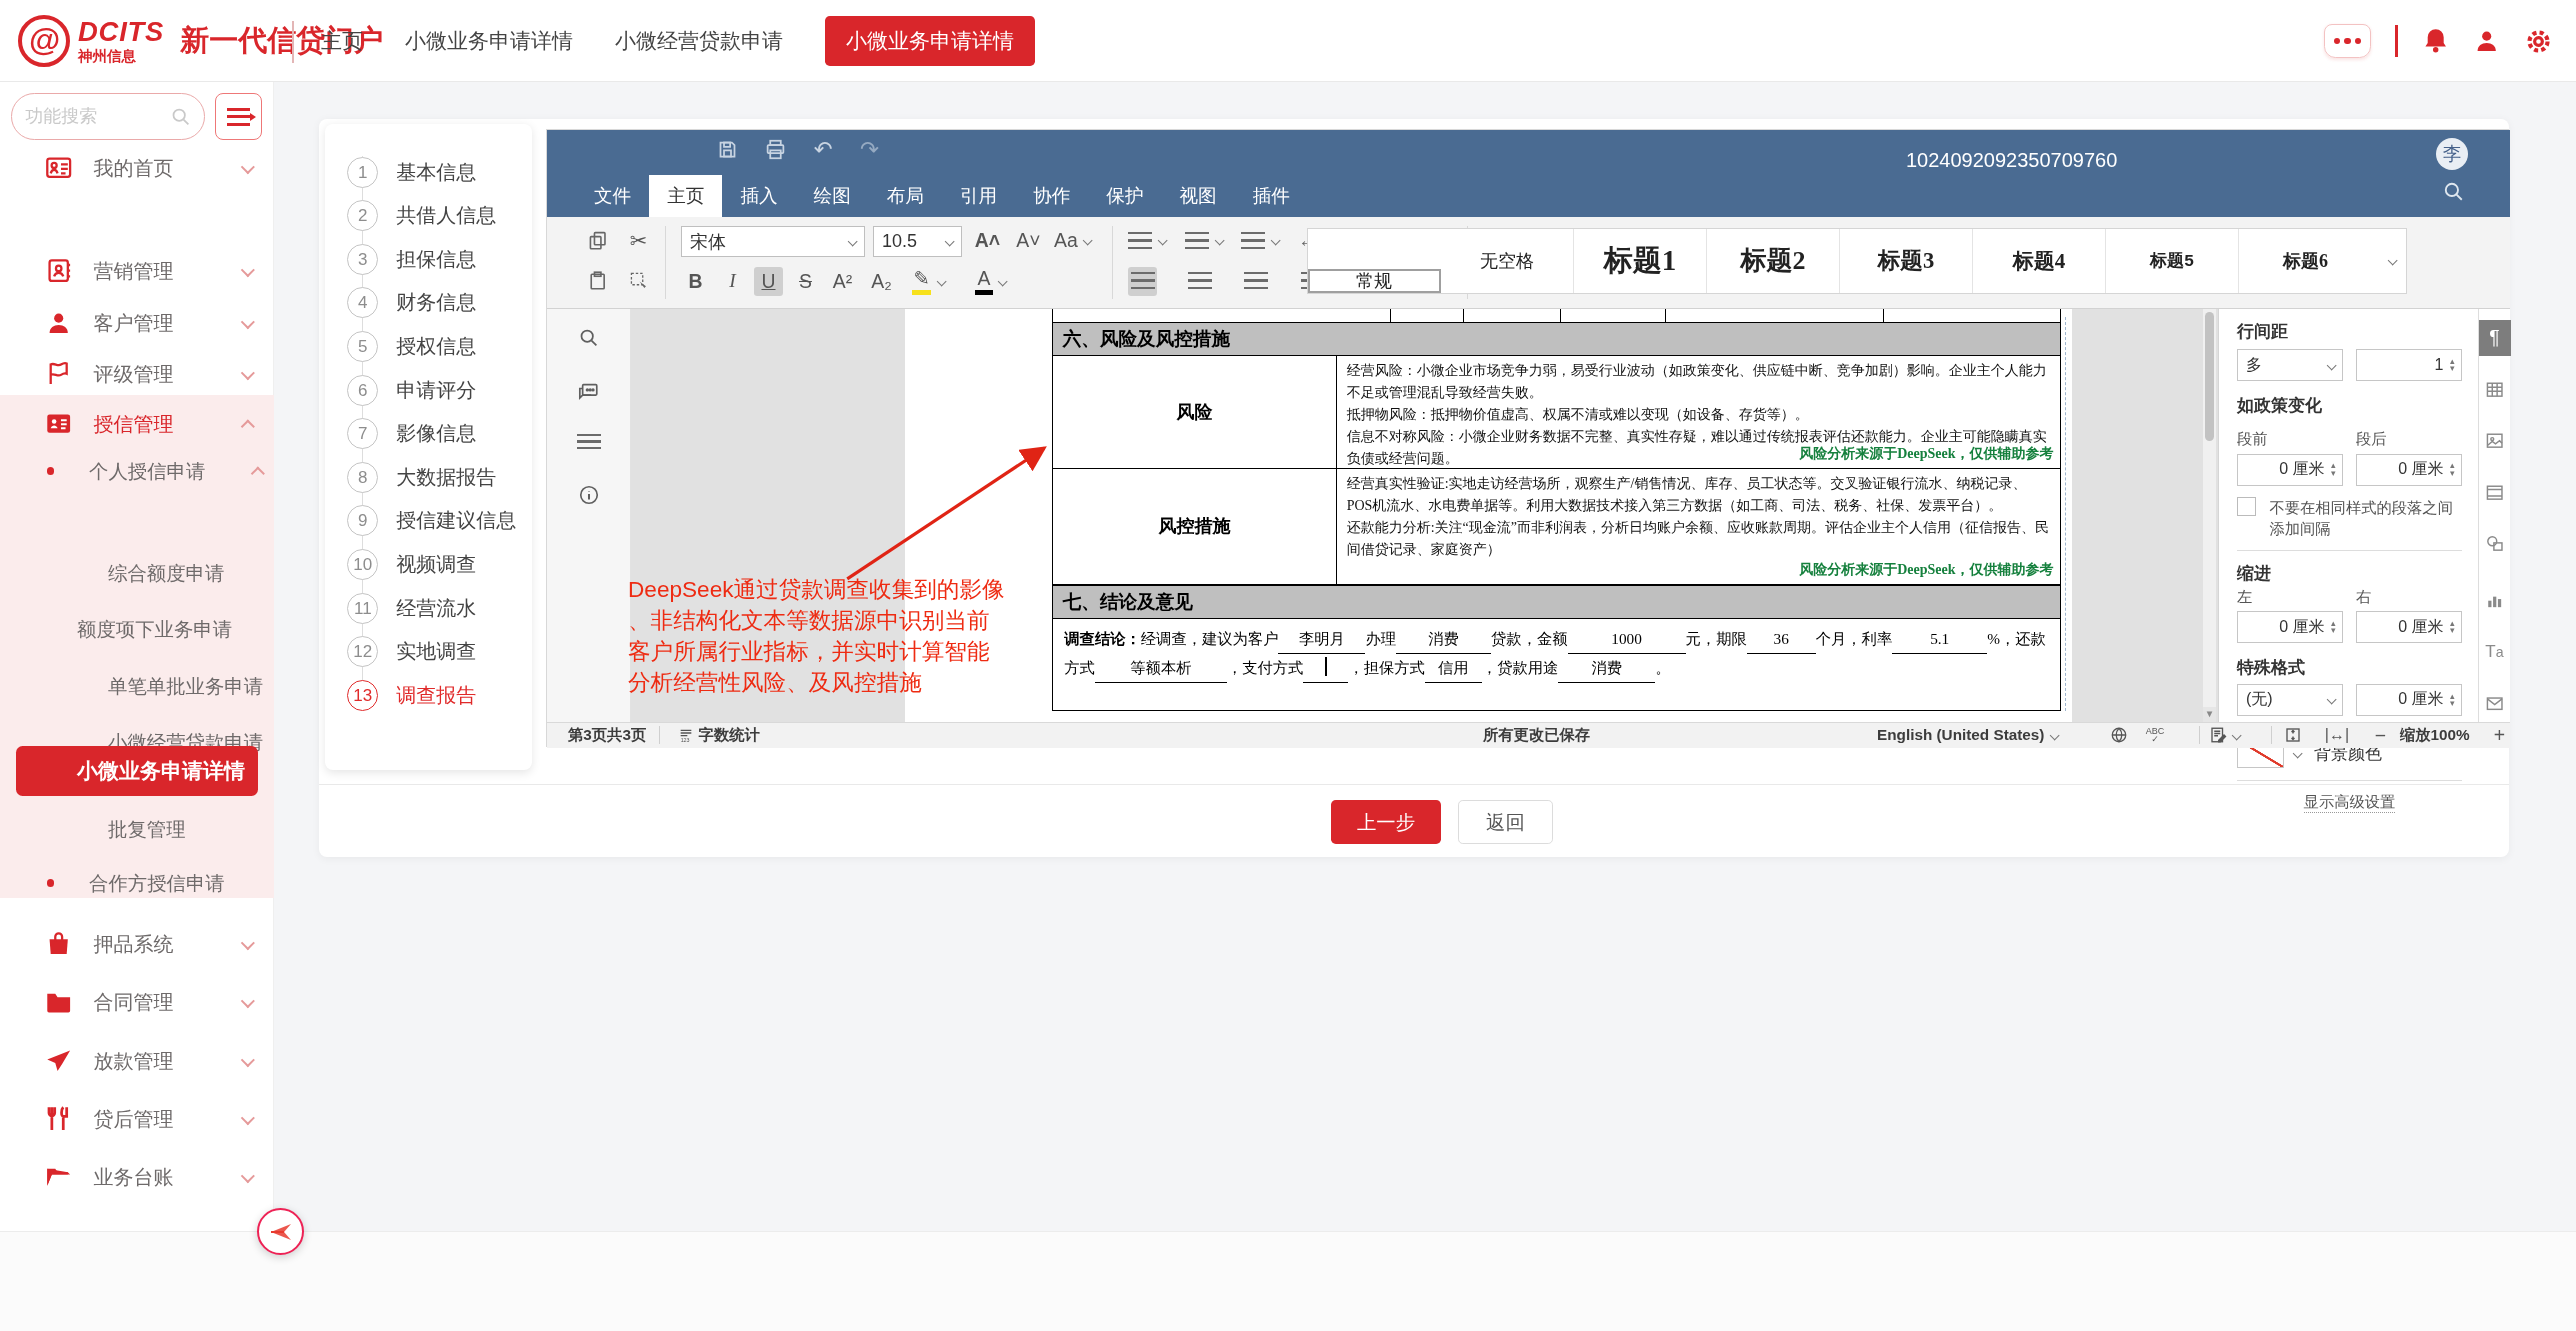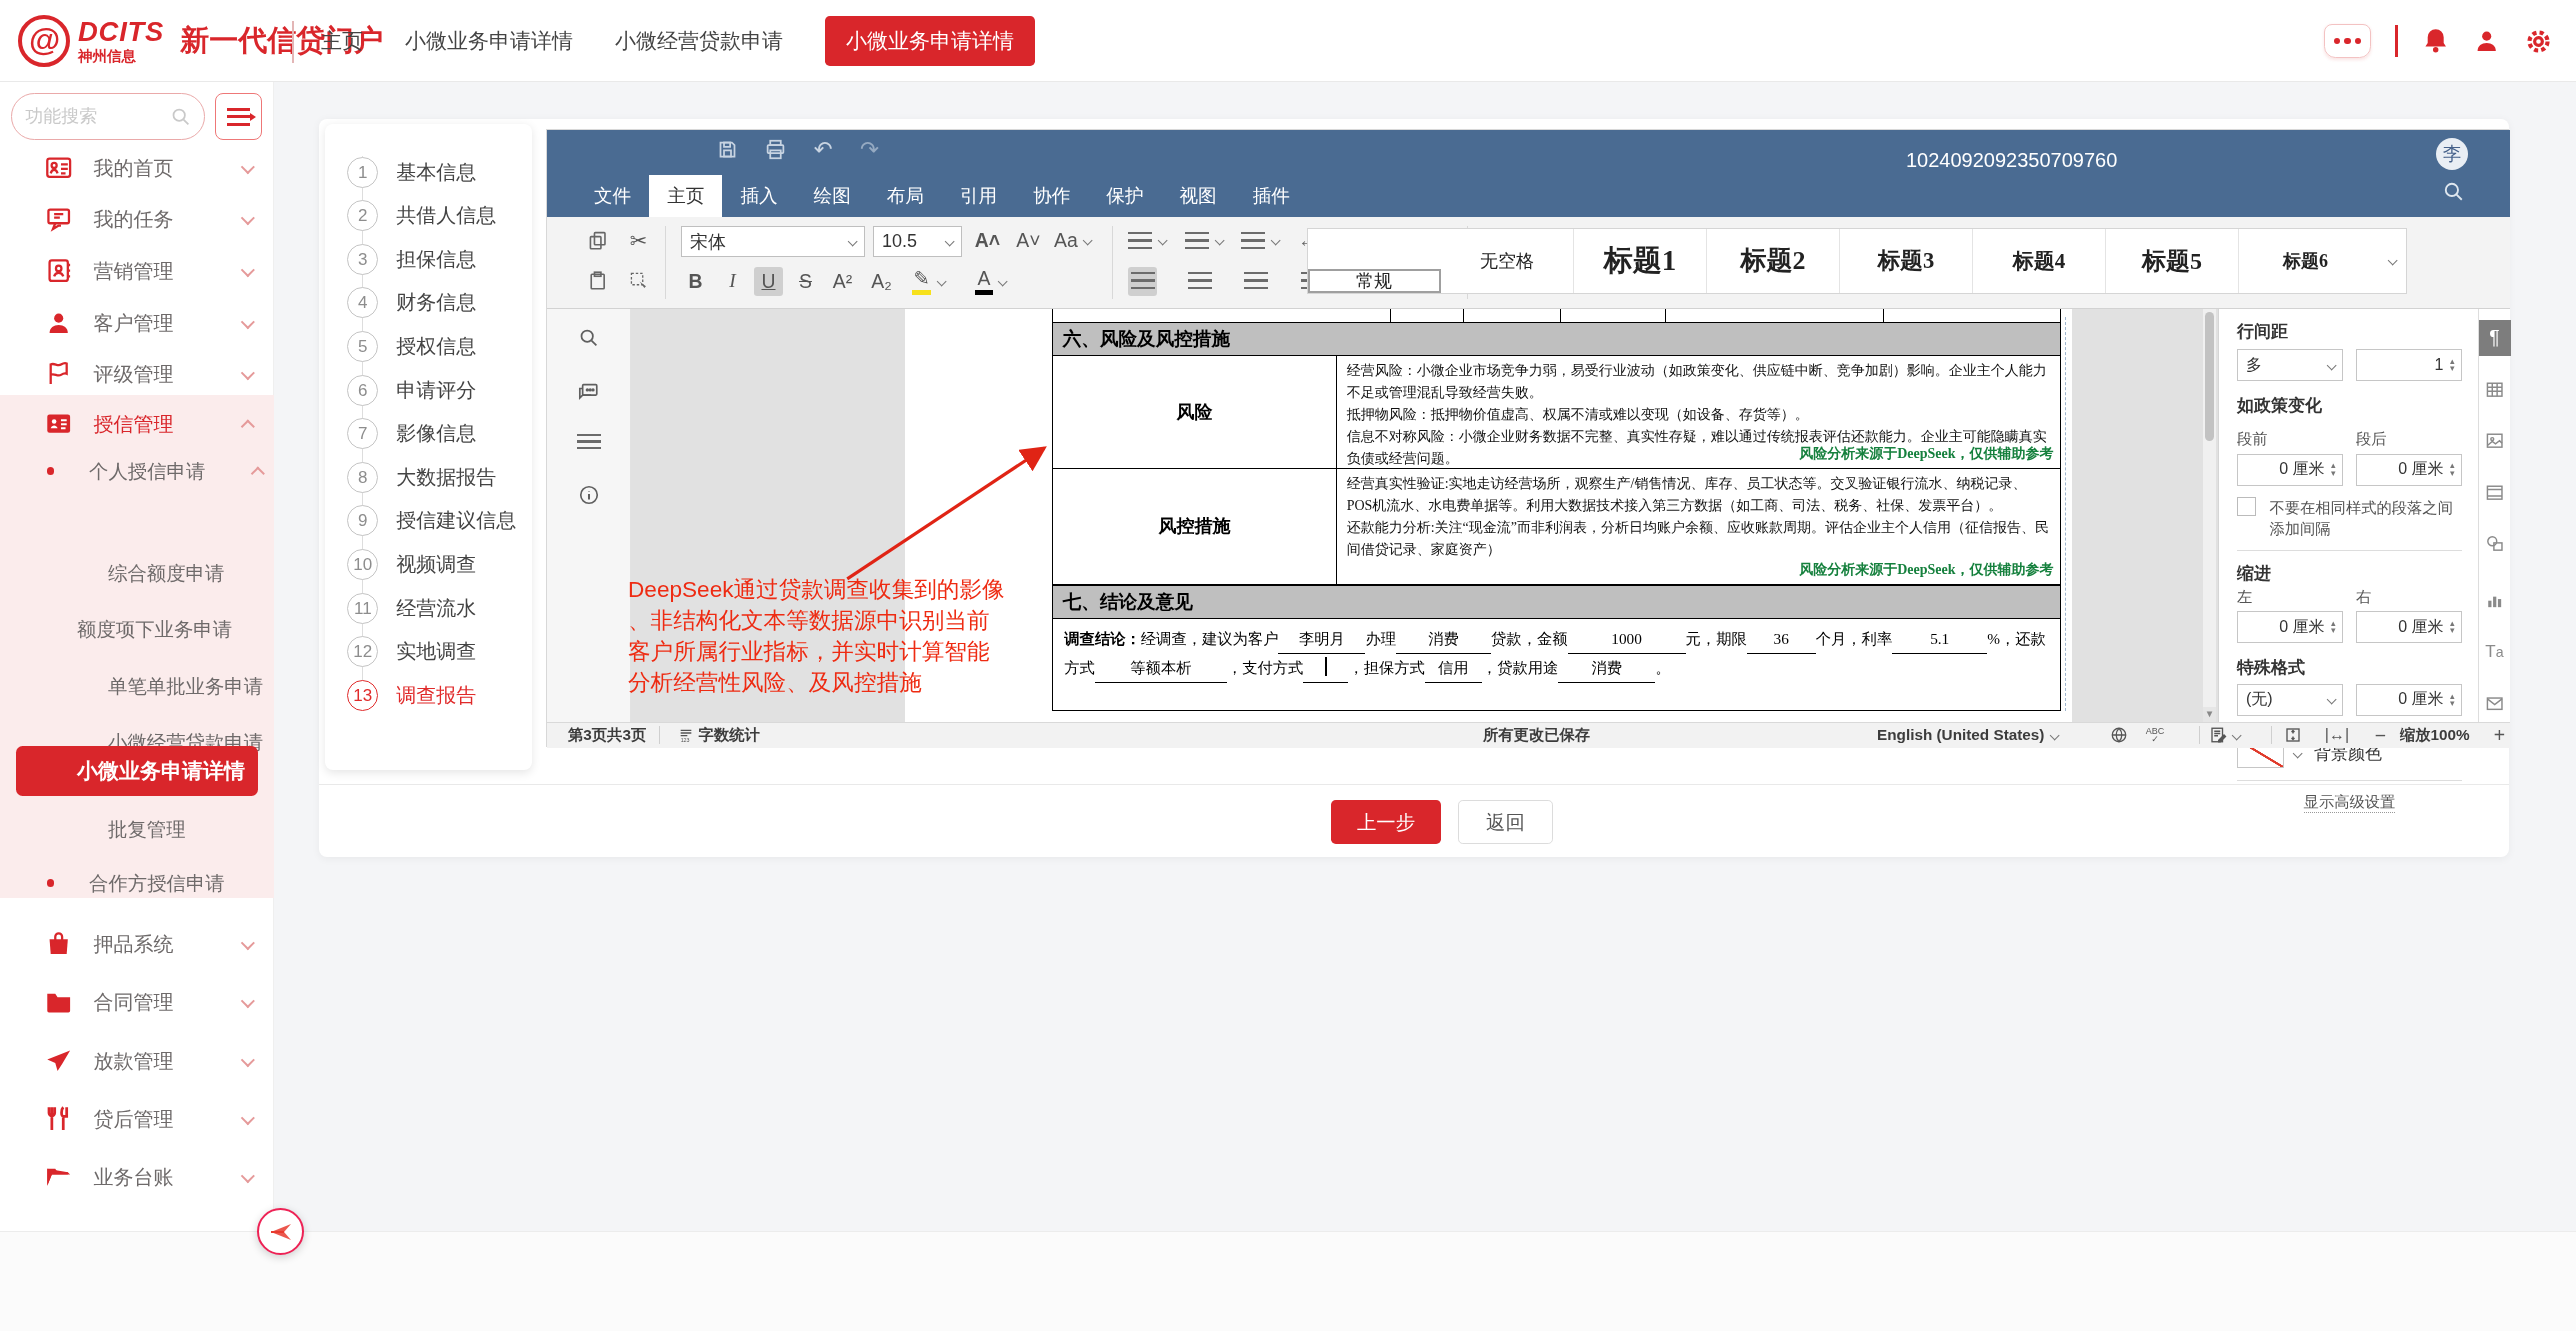--- a/index.html
+++ b/index.html
@@ -187,28 +187,20 @@
 
   <div class="side-item" style="top:60px">
     <svg class="sicon" viewBox="0 0 24 24" fill="none" stroke="#d9262b" stroke-width="2">
         <rect x="2" y="4" width="20" height="16" rx="2"></rect>
         <circle cx="8" cy="10" r="2.2"></circle>
         <path d="M5 17c.5-2 2-3 3-3s2.5 1 3 3M14 9h6M14 13h6M14 17h4"></path>
       </svg>
     <span class="lbl">我的首页</span>
       <span class="chev"></span>
   </div>
-  <div class="side-item" style="top:111px">
-    <svg class="sicon" viewBox="0 0 24 24" fill="none" stroke="#d9262b" stroke-width="2">
-        <rect x="3" y="4" width="18" height="12" rx="1.5"></rect>
-        <path d="M9 16l-2 5 5-3h2M8 8h8M8 11h5"></path>
-      </svg>
-    <span class="lbl">我的任务</span>
-      <span class="chev"></span>
-  </div>
   <div class="side-item" style="top:163px">
     <svg class="sicon" viewBox="0 0 24 24" fill="none" stroke="#d9262b" stroke-width="2">
         <rect x="4" y="3" width="16" height="18" rx="2"></rect>
         <circle cx="12" cy="10" r="2.4"></circle>
         <path d="M8 17c.6-2 2.4-3 4-3s3.4 1 4 3M21 7h1M21 12h1M21 17h1"></path>
       </svg>
     <span class="lbl">营销管理</span>
       <span class="chev"></span>
   </div>
   <div class="side-item" style="top:215px">
@@ -524,21 +516,21 @@
           <span class="mini-chev"></span>
         </span>
 
       <div id="style-gallery">
         <div class="style-box sel" style="font-size:18px;">常规</div>
         <div class="style-box" style="font-size:18px;">无空格</div>
         <div class="style-box h-serif" style="font-size:29px;">标题1</div>
         <div class="style-box h-serif" style="font-size:26px;">标题2</div>
         <div class="style-box h-serif" style="font-size:22.6px;">标题3</div>
         <div class="style-box h-serif" style="font-size:21px;">标题4</div>
-        <div class="style-box h-serif" style="font-size:24px;">标题5</div>
+        <div class="style-box h-serif" style="font-size:17px;font-family:Liberation Mono, monospace;">标题5</div>
         <div class="style-box h-serif" style="font-size:18px; border-right:none;">标题6</div>
         <div id="gal-chev">
             <span class="mini-chev"></span>
           </div>
       </div>
     </div>
 
     <div id="doc-area">
       <div id="left-strip">
         <svg width="21" height="21" viewBox="0 0 24 24" fill="none" stroke="#5f5f5f" stroke-width="2">

